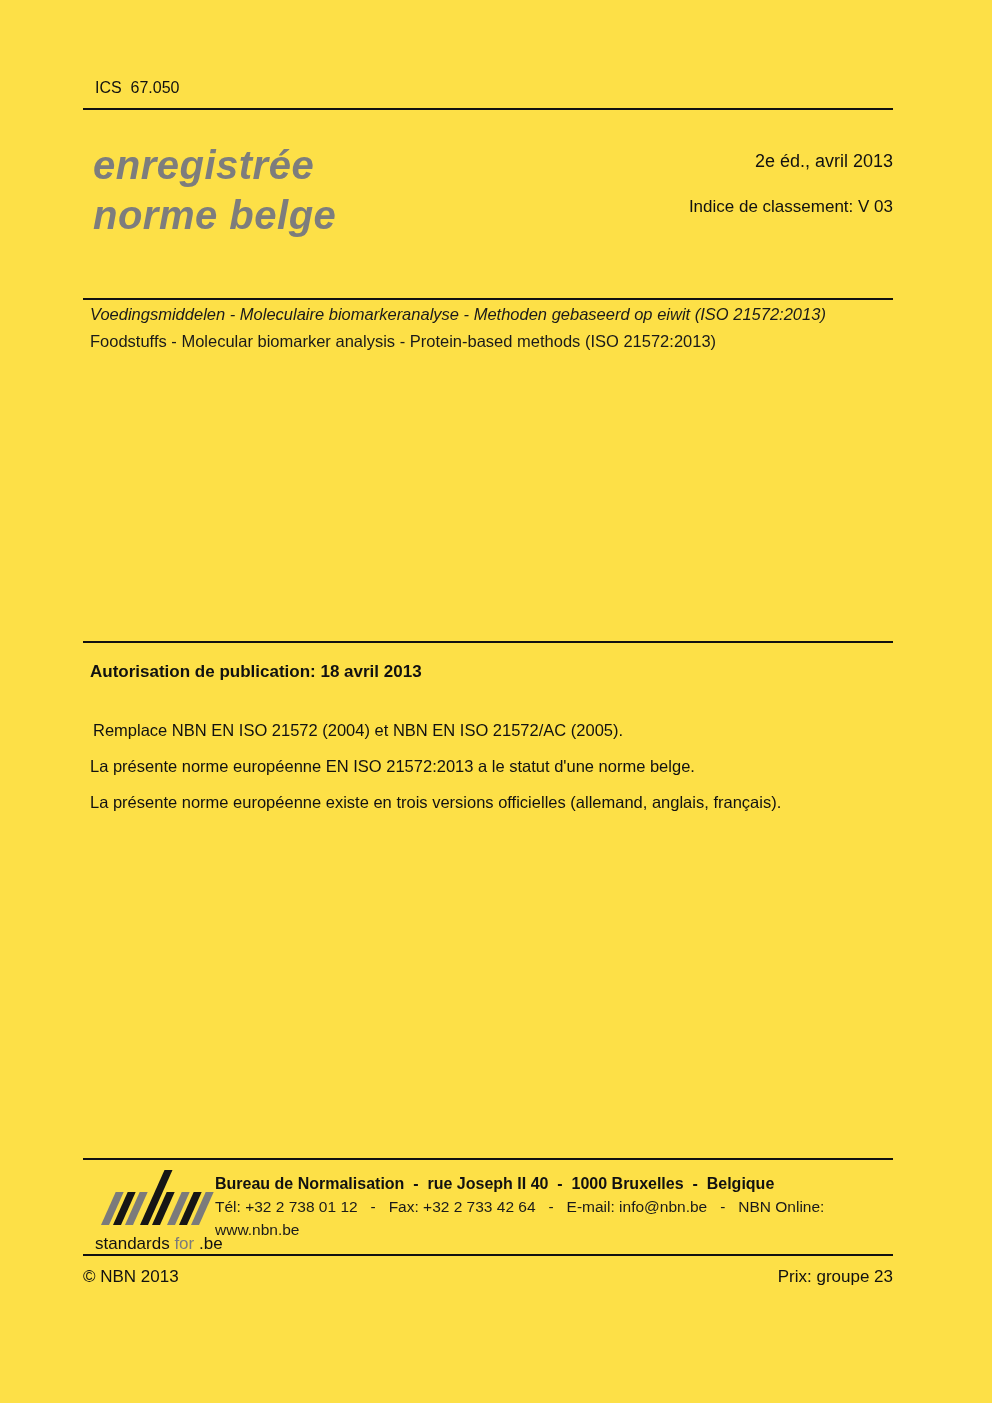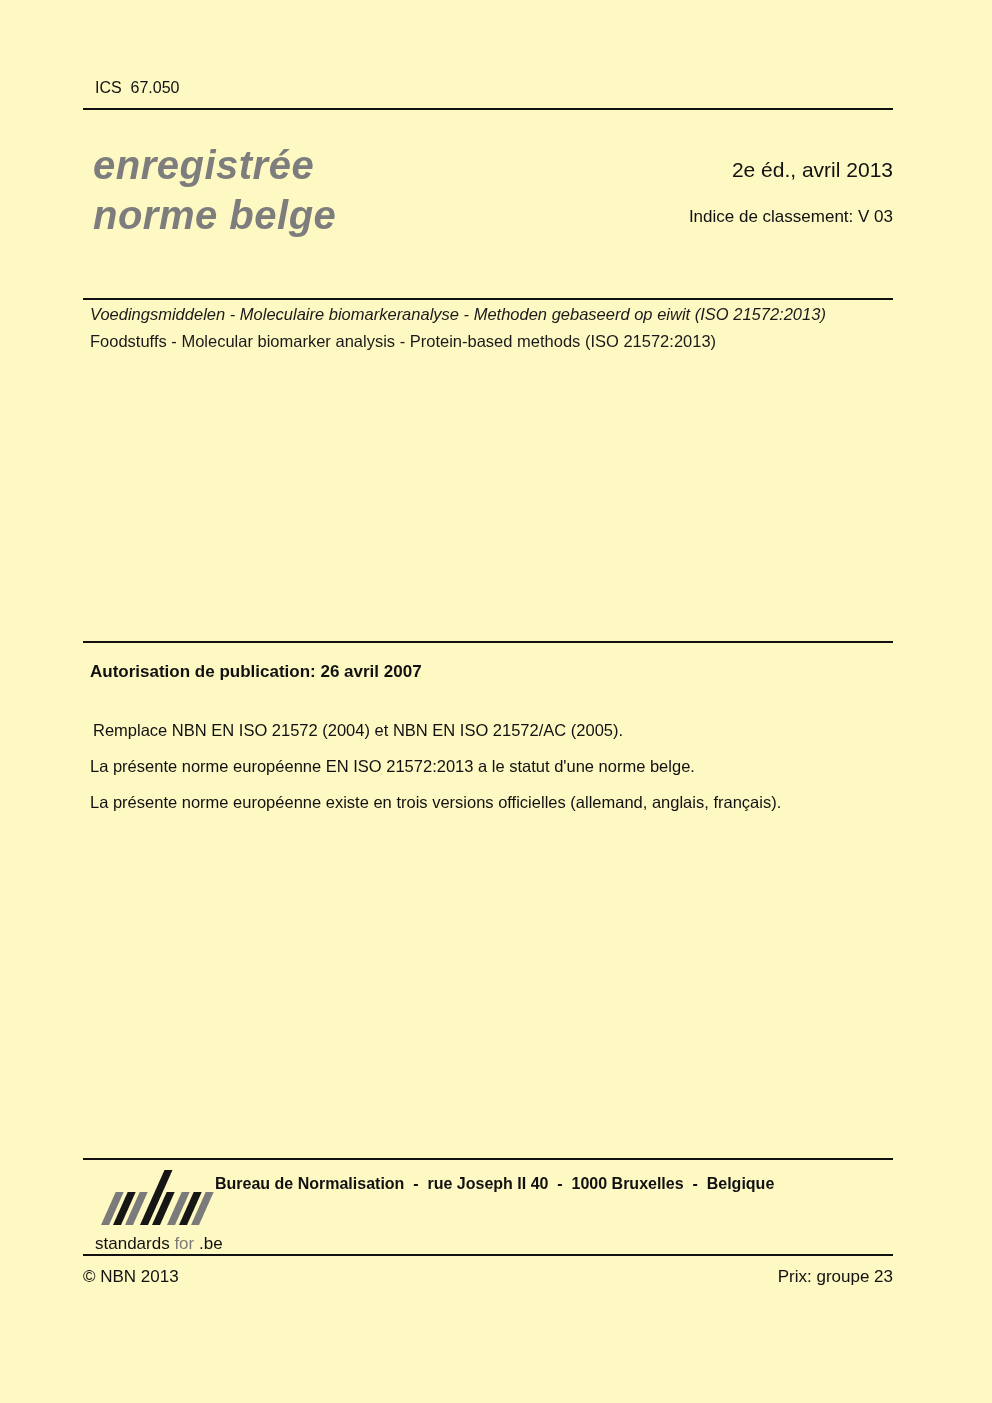--- a/index.html
+++ b/index.html
@@ -2,21 +2,21 @@
 <html><head>
 <meta charset="utf-8">
 <style>
   * { margin: 0; padding: 0; box-sizing: border-box; }
   html, body { background: #e8e8e8; }
   .page {
     position: relative;
     width: 992px;
     height: 1403px;
     margin: 0 auto;
-    background: #fef9c3;
+    background: #fde047;
     font-family: "Liberation Sans", sans-serif;
     color: #111;
     overflow: hidden;
     padding: 78px 99px 0 83px;
   }
   .pre { white-space: pre-wrap; }
   .rule {
     height: 2px;
     background: #111;
     border: none;
@@ -35,21 +35,21 @@
     font-size: 40px;
     line-height: 50px;
     font-weight: bold;
     font-style: italic;
     color: #7d7d7d;
     letter-spacing: 0.5px;
     padding-left: 10px;
   }
   .doc-id { text-align: right; padding-top: 3px; }
   .doc-number { font-size: 31px; font-weight: bold; line-height: 34px; letter-spacing: 0.2px; }
-  .edition { font-size: 21px; margin-top: 15px; }
+  .edition { font-size: 18px; margin-top: 8px; }
   .classification { font-size: 17px; font-weight: normal; margin-top: 25px; }
   
   .rule-title { margin-top: 11px; }
   .title-block { padding-left: 7px; }
   .title-fr {
     margin-top: 12px;
     font-size: 24px;
     font-weight: bold;
     line-height: 32px;
     letter-spacing: 0.1px;
@@ -129,21 +129,21 @@
   <div class="rule rule-title"></div>
 
   <div class="title-block">
     <div class="title-alt first">Voedingsmiddelen - Moleculaire biomarkeranalyse - Methoden gebaseerd op eiwit (ISO 21572:2013)</div>
     <div class="title-alt">Foodstuffs - Molecular biomarker analysis - Protein-based methods (ISO 21572:2013)</div>
   </div>
 
   <div class="rule rule-auth"></div>
 
   <div class="auth">
-    <div class="auth-heading">Autorisation de publication: 26 avril 2007</div>
+    <div class="auth-heading">Autorisation de publication: 18 avril 2013</div>
     <div class="auth-p first">Remplace NBN EN ISO 21572 (2004) et NBN EN ISO 21572/AC (2005).</div>
     <div class="auth-p">La présente norme européenne EN ISO 21572:2013 a le statut d'une norme belge.</div>
     <div class="auth-p">La présente norme européenne existe en trois versions officielles (allemand, anglais, français).</div>
   </div>
 
   <div class="rule rule-footer"></div>
 
   <div class="footer-row">
     <div class="logo-block">
       <div class="logo-bars">
@@ -153,20 +153,21 @@
         <div class="bar black tall gap"></div>
         <div class="bar black"></div>
         <div class="bar gray gap"></div>
         <div class="bar black"></div>
         <div class="bar gray"></div>
       </div>
       <div class="tagline"><span>standards </span><span class="g">for</span><span> .be</span></div>
     </div>
     <div class="contact-block">
       <div class="address pre">Bureau de Normalisation  -  rue Joseph II 40  -  1000 Bruxelles  -  Belgique</div>
+      <div class="contact-line pre">Tél: +32 2 738 01 12   -   Fax: +32 2 733 42 64   -   E-mail: info@nbn.be   -   NBN Online: www.nbn.be</div>
     </div>
   </div>
 
   <div class="rule rule-bottom"></div>
 
   <div class="bottom-row">
     <span>© NBN 2013</span>
     <span>Prix: groupe 23</span>
   </div>
 

